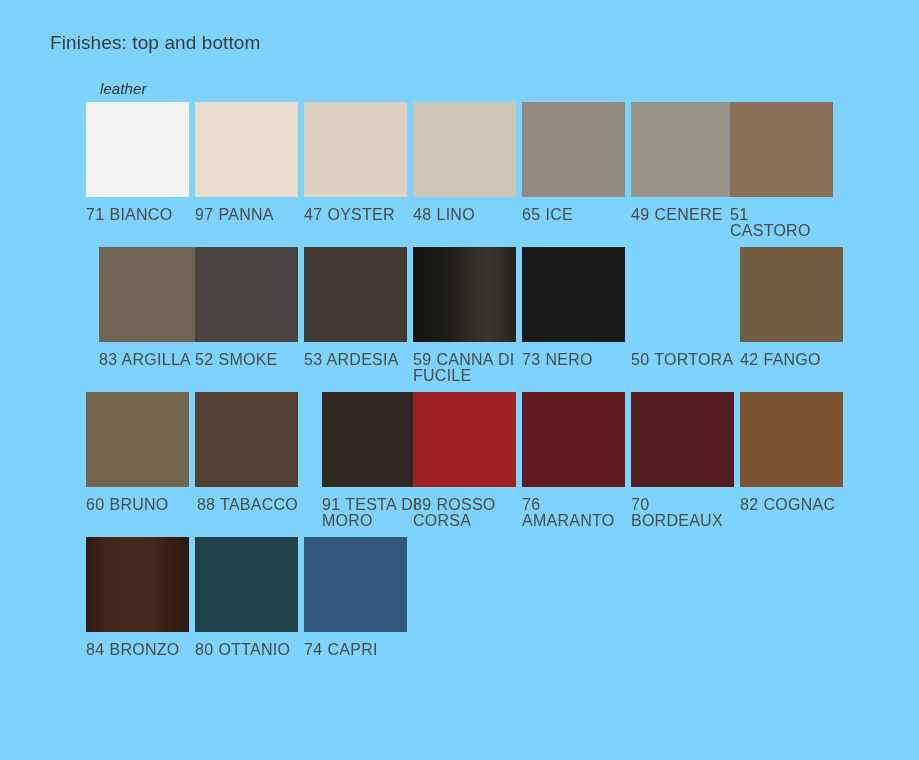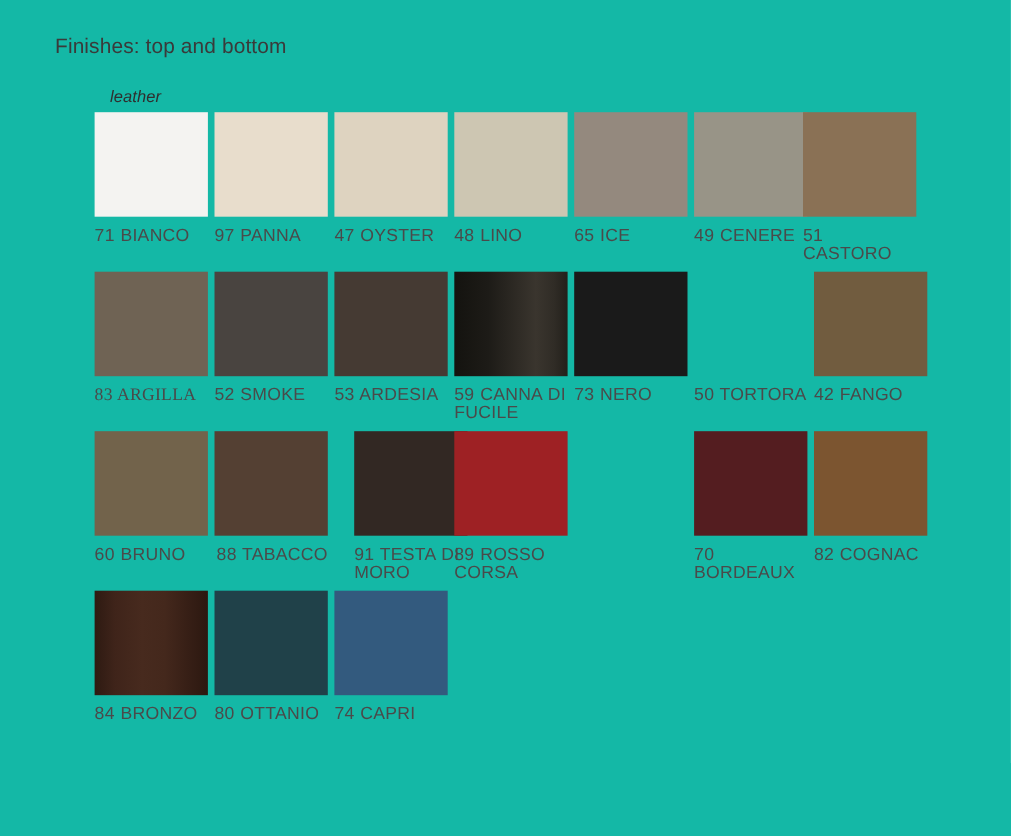--- a/index.html
+++ b/index.html
@@ -14,21 +14,21 @@
     overflow: hidden;
     font-family: "Liberation Sans", sans-serif;
     color: #3c3c3c;
     -webkit-font-smoothing: antialiased;
   }
 
   #page {
     position: relative;
     width: 919px;
     height: 760px;
-    background: #14b8a6;
+    background: #7dd3fc;
   }
 
   
   .page-title {
     position: absolute;
     left: 50px;
     top: 30px;
     font-size: 19px;
     font-weight: 400;
     letter-spacing: 0.1px;
@@ -122,21 +122,21 @@
         <div class="swatch-cell" style="left: 545px; width: 103px;">
           <div class="swatch-chip" style="width: 103px; height: 95px; background: rgb(152, 148, 135);"></div>
           <div class="swatch-label">49 CENERE</div>
         </div>
         <div class="swatch-cell" style="left: 644px; width: 87px;">
           <div class="swatch-chip" style="width: 103px; height: 95px; background: rgb(138, 113, 85);"></div>
           <div class="swatch-label">51 CASTORO</div>
         </div>
       </div>
       <div class="swatch-row" style="height: 145px;">
-        <div class="swatch-cell" style="left: 0px; width: 103px; font-family: Liberation Serif, serif;">
+        <div class="swatch-cell" style="left: 13px; width: 103px;">
           <div class="swatch-chip" style="width: 103px; height: 95px; background: rgb(111, 99, 84);"></div>
           <div class="swatch-label">83 ARGILLA</div>
         </div>
         <div class="swatch-cell" style="left: 109px; width: 103px;">
           <div class="swatch-chip" style="width: 103px; height: 95px; background: rgb(73, 68, 64);"></div>
           <div class="swatch-label">52 SMOKE</div>
         </div>
         <div class="swatch-cell" style="left: 218px; width: 103px;">
           <div class="swatch-chip" style="width: 103px; height: 95px; background: rgb(69, 58, 51);"></div>
           <div class="swatch-label">53 ARDESIA</div>
@@ -168,20 +168,24 @@
           <div class="swatch-label">88 TABACCO</div>
         </div>
         <div class="swatch-cell" style="left: 236px; width: 103px;">
           <div class="swatch-chip" style="width: 103px; height: 95px; background: rgb(50, 40, 35);"></div>
           <div class="swatch-label">91 TESTA DI MORO</div>
         </div>
         <div class="swatch-cell" style="left: 327px; width: 103px;">
           <div class="swatch-chip" style="width: 103px; height: 95px; background: rgb(158, 33, 36);"></div>
           <div class="swatch-label">89 ROSSO CORSA</div>
         </div>
+        <div class="swatch-cell" style="left: 436px; width: 103px;">
+          <div class="swatch-chip" style="width: 103px; height: 95px; background: rgb(98, 29, 33);"></div>
+          <div class="swatch-label">76 AMARANTO</div>
+        </div>
         <div class="swatch-cell" style="left: 545px; width: 103px;">
           <div class="swatch-chip" style="width: 103px; height: 95px; background: rgb(84, 29, 32);"></div>
           <div class="swatch-label">70 BORDEAUX</div>
         </div>
         <div class="swatch-cell" style="left: 654px; width: 103px;">
           <div class="swatch-chip" style="width: 103px; height: 95px; background: rgb(124, 85, 48);"></div>
           <div class="swatch-label">82 COGNAC</div>
         </div>
       </div>
       <div class="swatch-row" style="height: 145px;">

